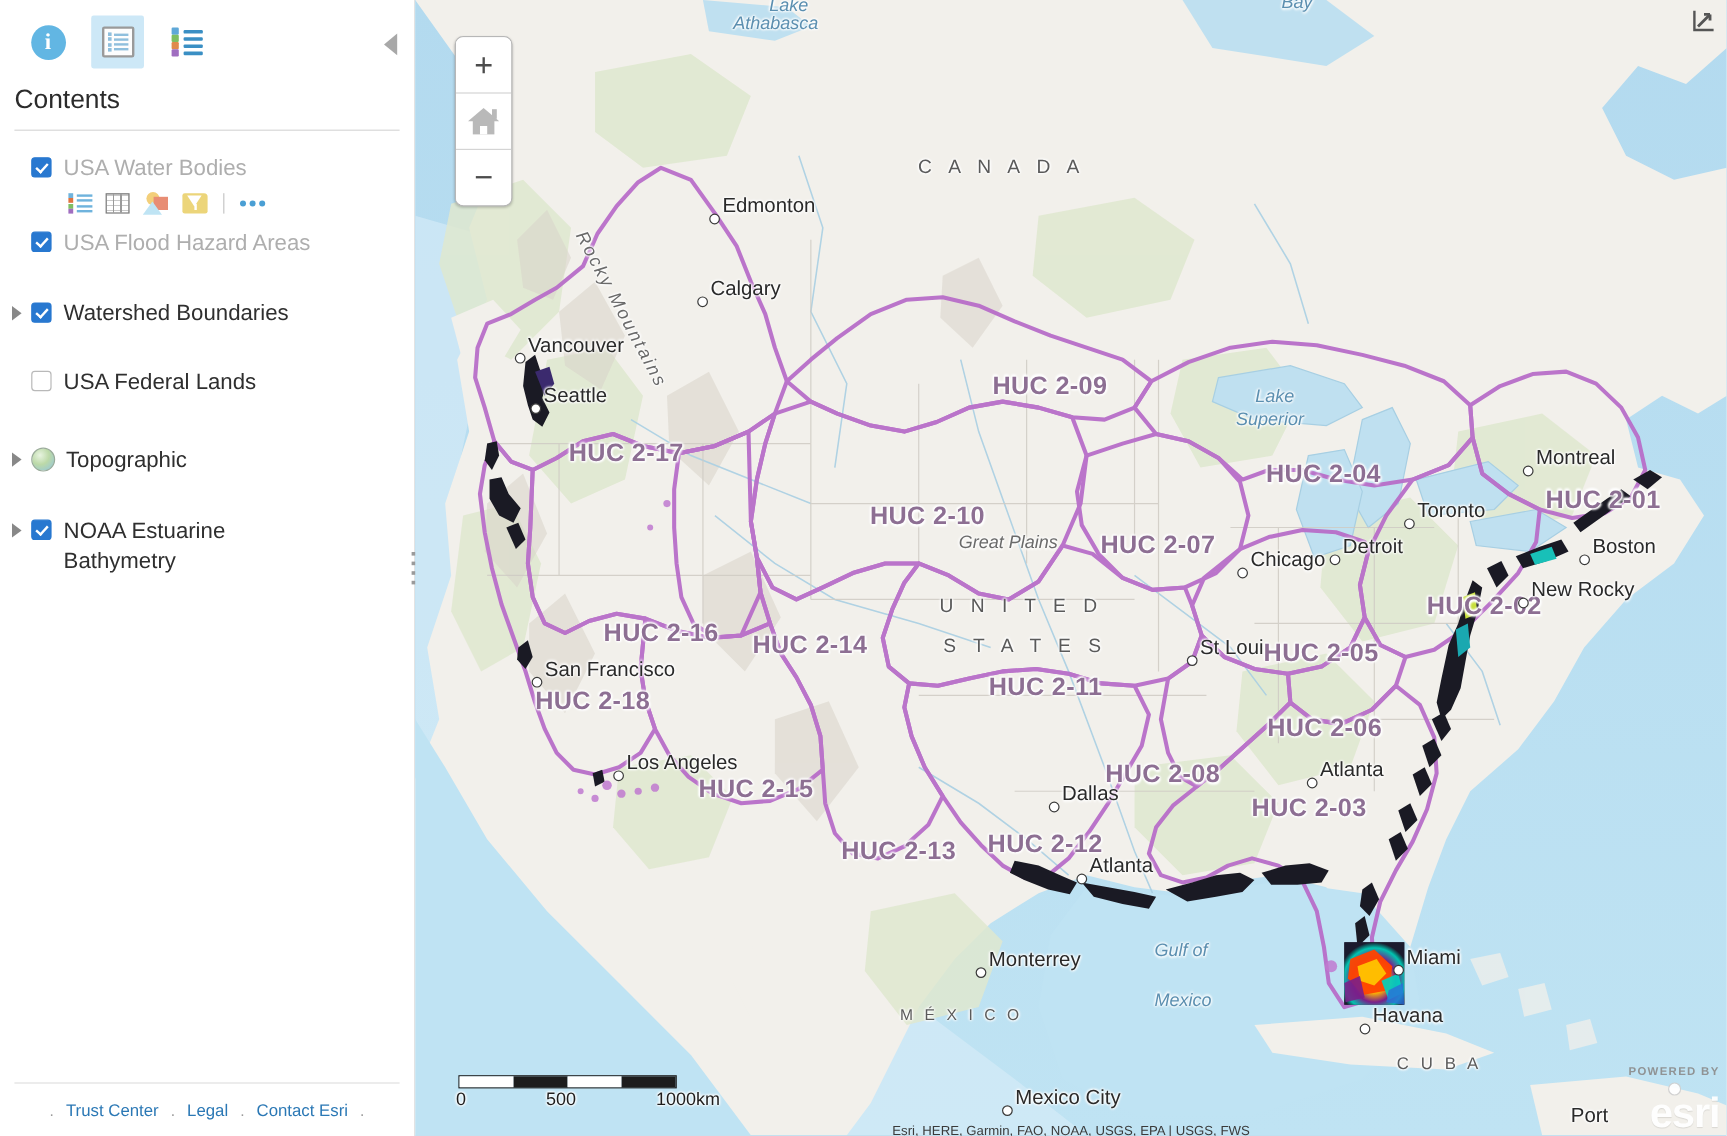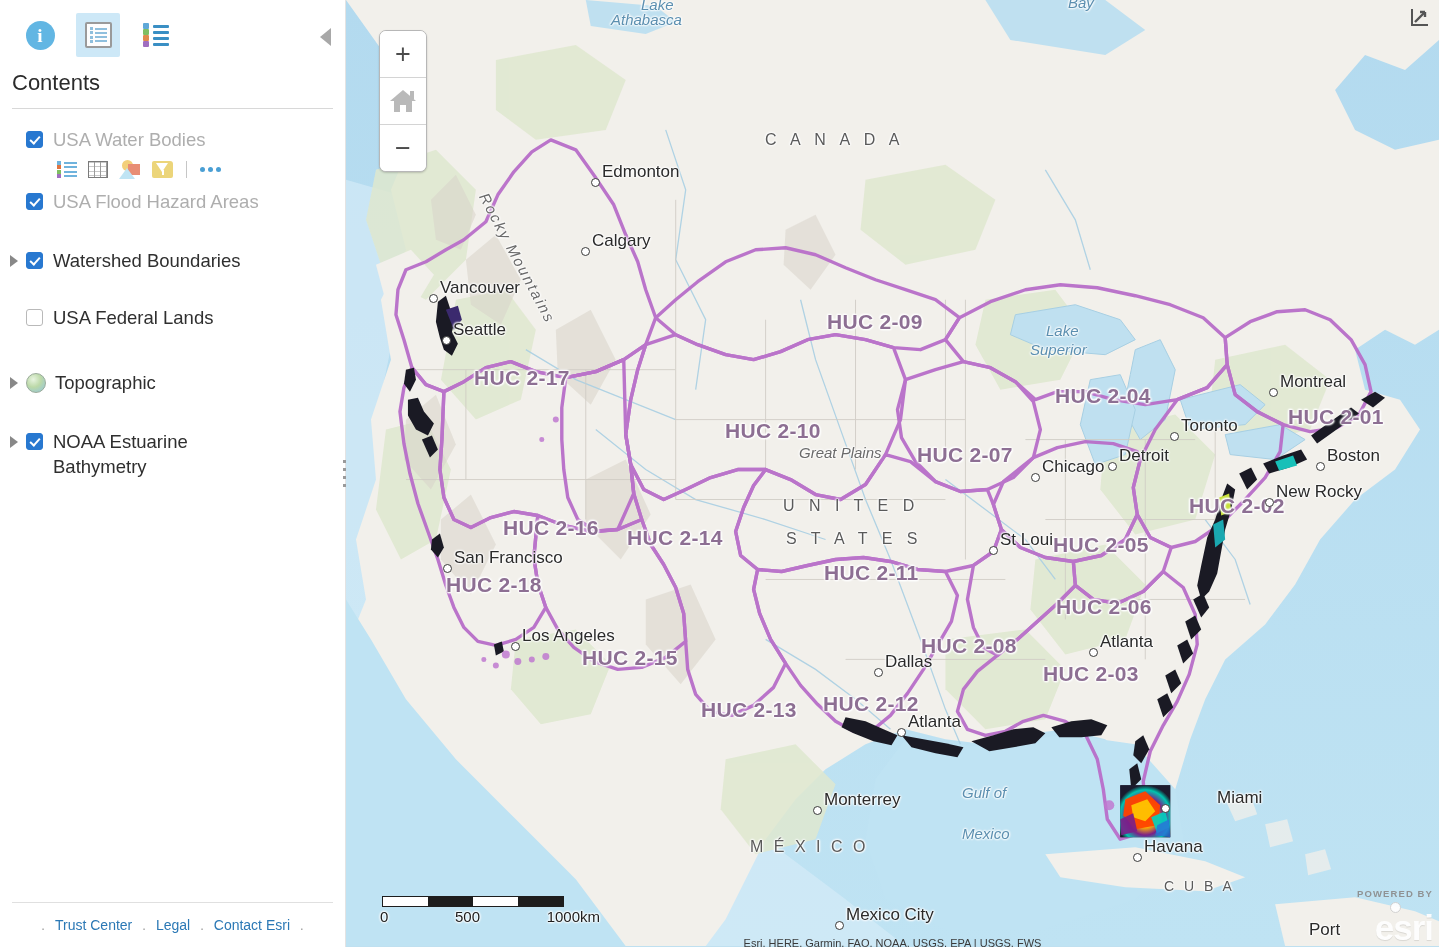--- a/index.html
+++ b/index.html
@@ -870,21 +870,21 @@
     <div class="lbl huc" style="left:457px; top:561px;margin-left:21px;">HUC 2-11</div>
     <div class="lbl huc" style="left:236px; top:646px;">HUC 2-15</div>
     <div class="lbl huc" style="left:575px; top:634px;">HUC 2-08</div>
     <div class="lbl huc" style="left:697px; top:662px;">HUC 2-03</div>
     <div class="lbl huc" style="left:355px; top:698px;">HUC 2-13</div>
     <div class="lbl huc" style="left:477px; top:692px;">HUC 2-12</div>
 
     <div class="lbl country" style="left:419px; top:131px;">C A N A D A</div>
     <div class="lbl country" style="left:437px; top:497px;">U N I T E D</div>
     <div class="lbl country" style="left:440px; top:530px;">S T A T E S</div>
-    <div class="lbl country" style="left:404px; top:838px; font-size:16px; letter-spacing:3px;">M É X I C O</div>
+    <div class="lbl country" style="left:404px; top:838px; font-size:13px; letter-spacing:3px;">M É X I C O</div>
     <div class="lbl country" style="left:818px; top:878px; font-size:14px; letter-spacing:3px;">C U B A</div>
 
     <div class="lbl waterlbl" style="left:295px; top:-4px;">Lake</div>
     <div class="lbl waterlbl" style="left:265px; top:11px;text-align:right;">Athabasca</div>
     <div class="lbl waterlbl" style="left:722px; top:-6px;">Bay</div>
     <div class="lbl waterlbl" style="left:700px; top:322px;">Lake</div>
     <div class="lbl waterlbl" style="left:684px; top:341px;">Superior</div>
     <div class="lbl waterlbl" style="left:616px; top:784px;">Gulf of</div>
     <div class="lbl waterlbl" style="left:616px; top:825px;">Mexico</div>
 
@@ -933,21 +933,21 @@
     <div class="citydot" style="left:165px; top:642px;"></div>
     <div class="lbl city" style="left:176px; top:626px;">Los Angeles</div>
 
     <div class="citydot" style="left:528px; top:668px;"></div>
     <div class="lbl city" style="left:539px; top:652px;">Dallas</div>
 
     <div class="citydot" style="left:551px; top:728px;"></div>
     <div class="lbl city" style="left:562px; top:712px;">Atlanta</div>
 
     <div class="citydot" style="left:815px; top:804px;"></div>
-    <div class="lbl city" style="left:826px; top:788px;margin-left:45px;">Miami</div>
+    <div class="lbl city" style="left:826px; top:788px;">Miami</div>
 
     <div class="citydot" style="left:467px; top:806px;"></div>
     <div class="lbl city" style="left:478px; top:790px;">Monterrey</div>
 
     <div class="citydot" style="left:787px; top:853px;"></div>
     <div class="lbl city" style="left:798px; top:837px;">Havana</div>
 
     <div class="citydot" style="left:489px; top:921px;"></div>
     <div class="lbl city" style="left:500px; top:905px;">Mexico City</div>
 

